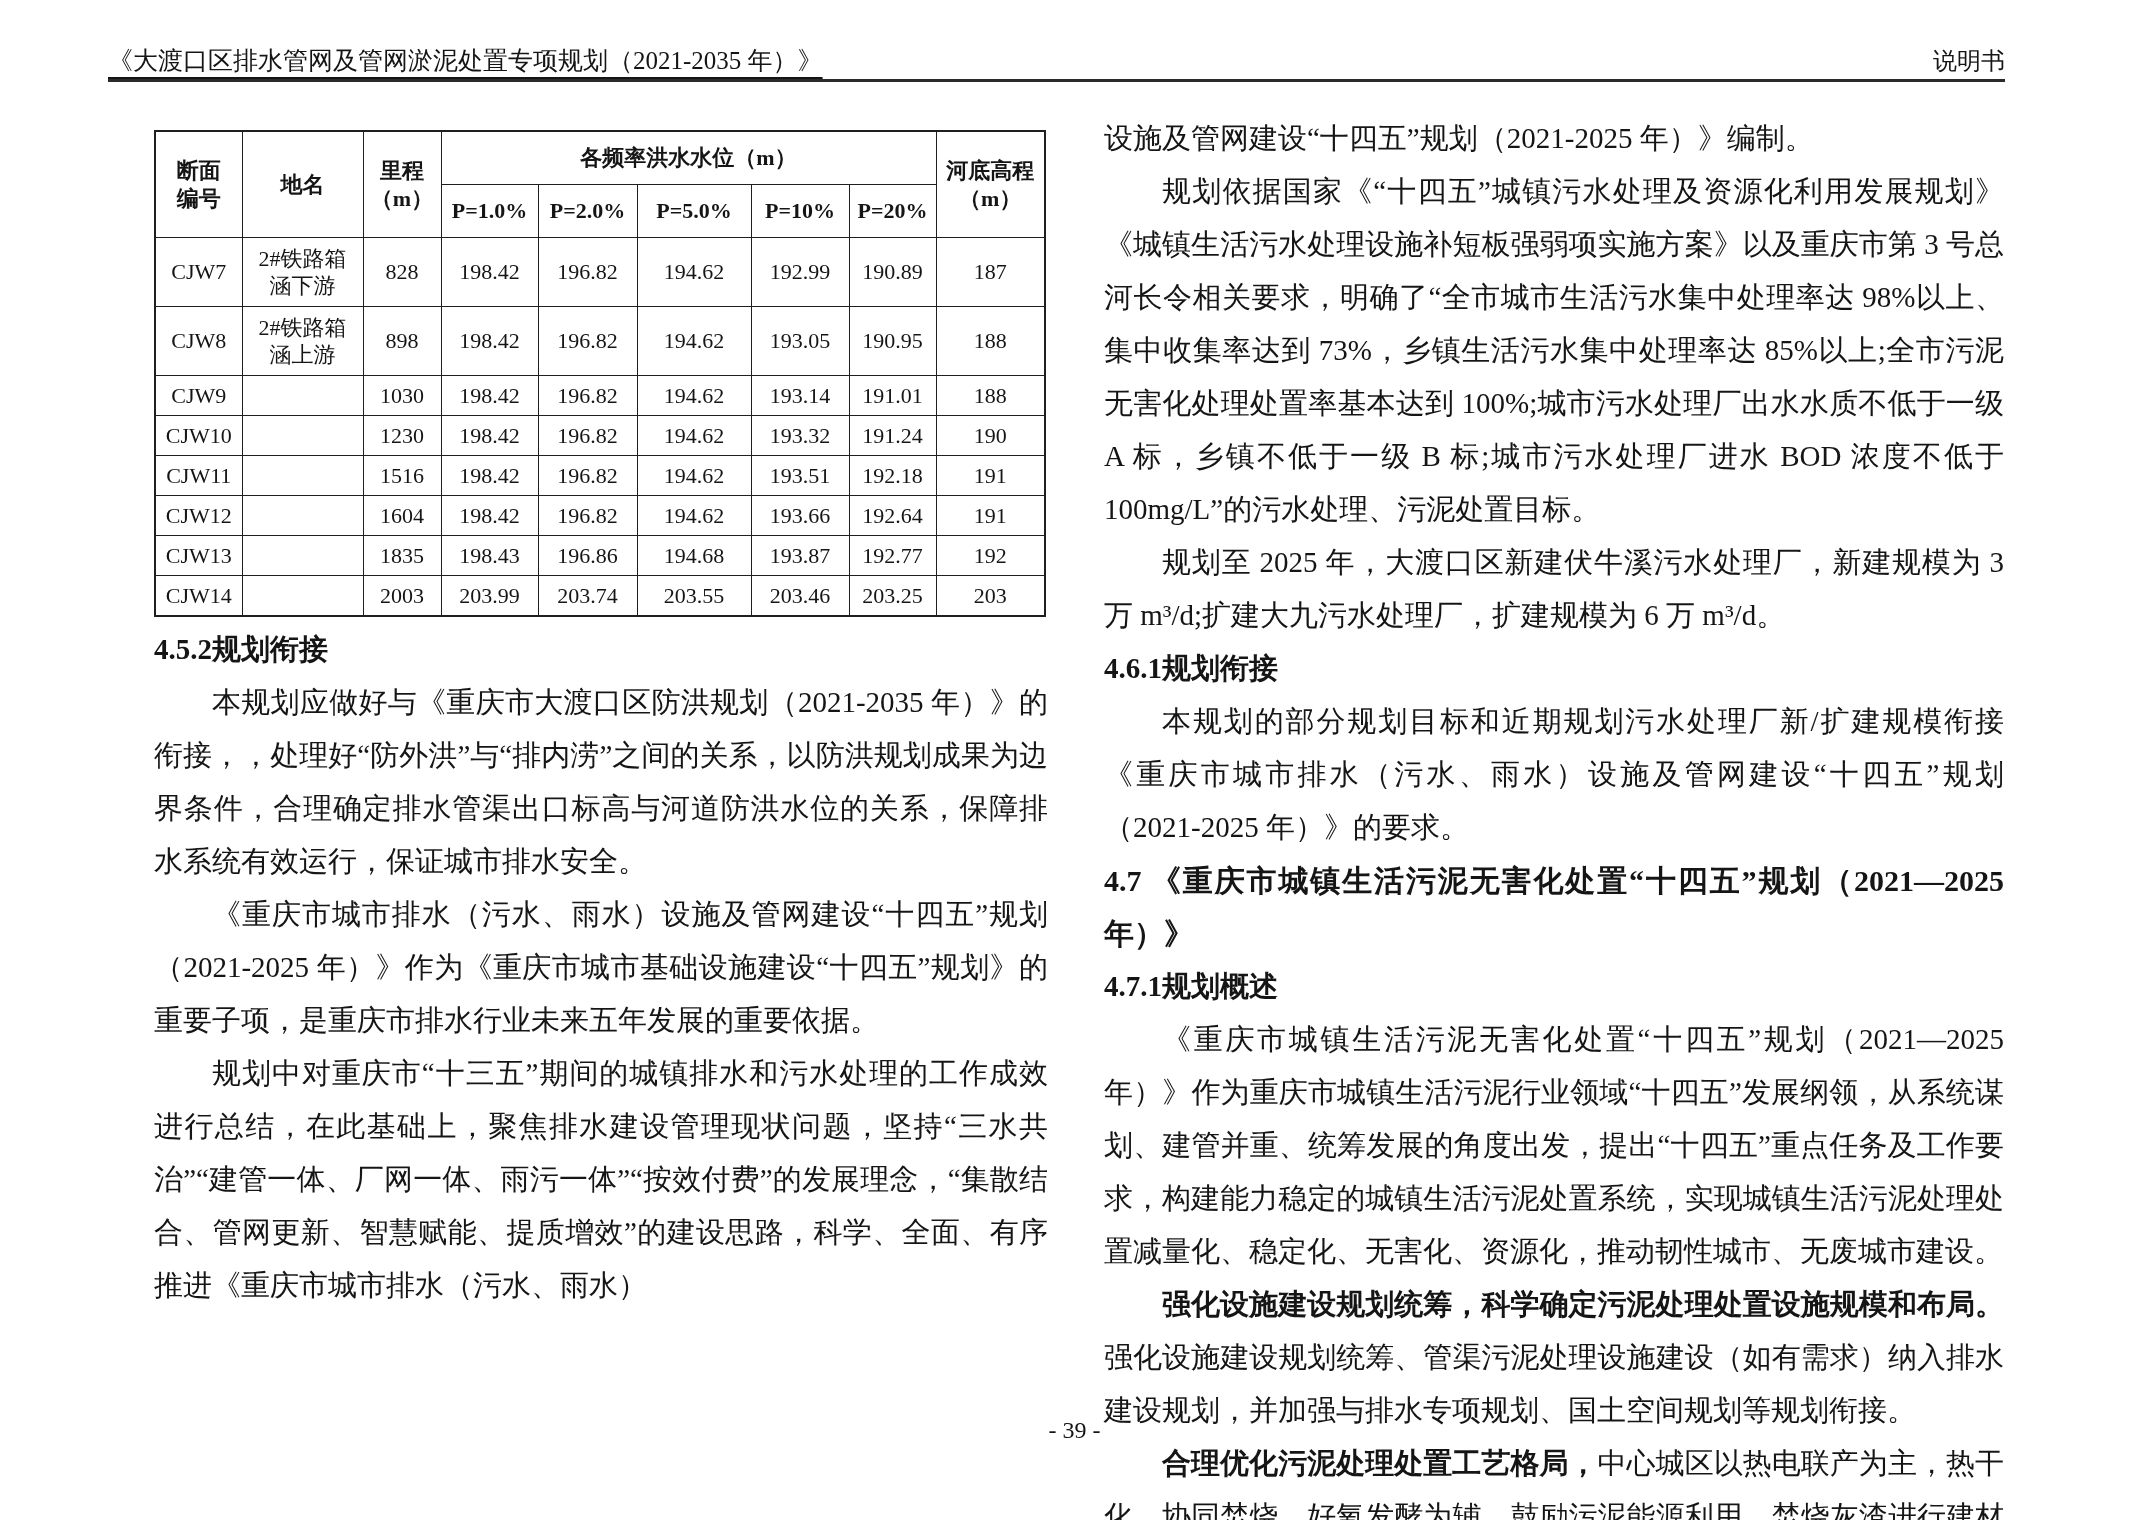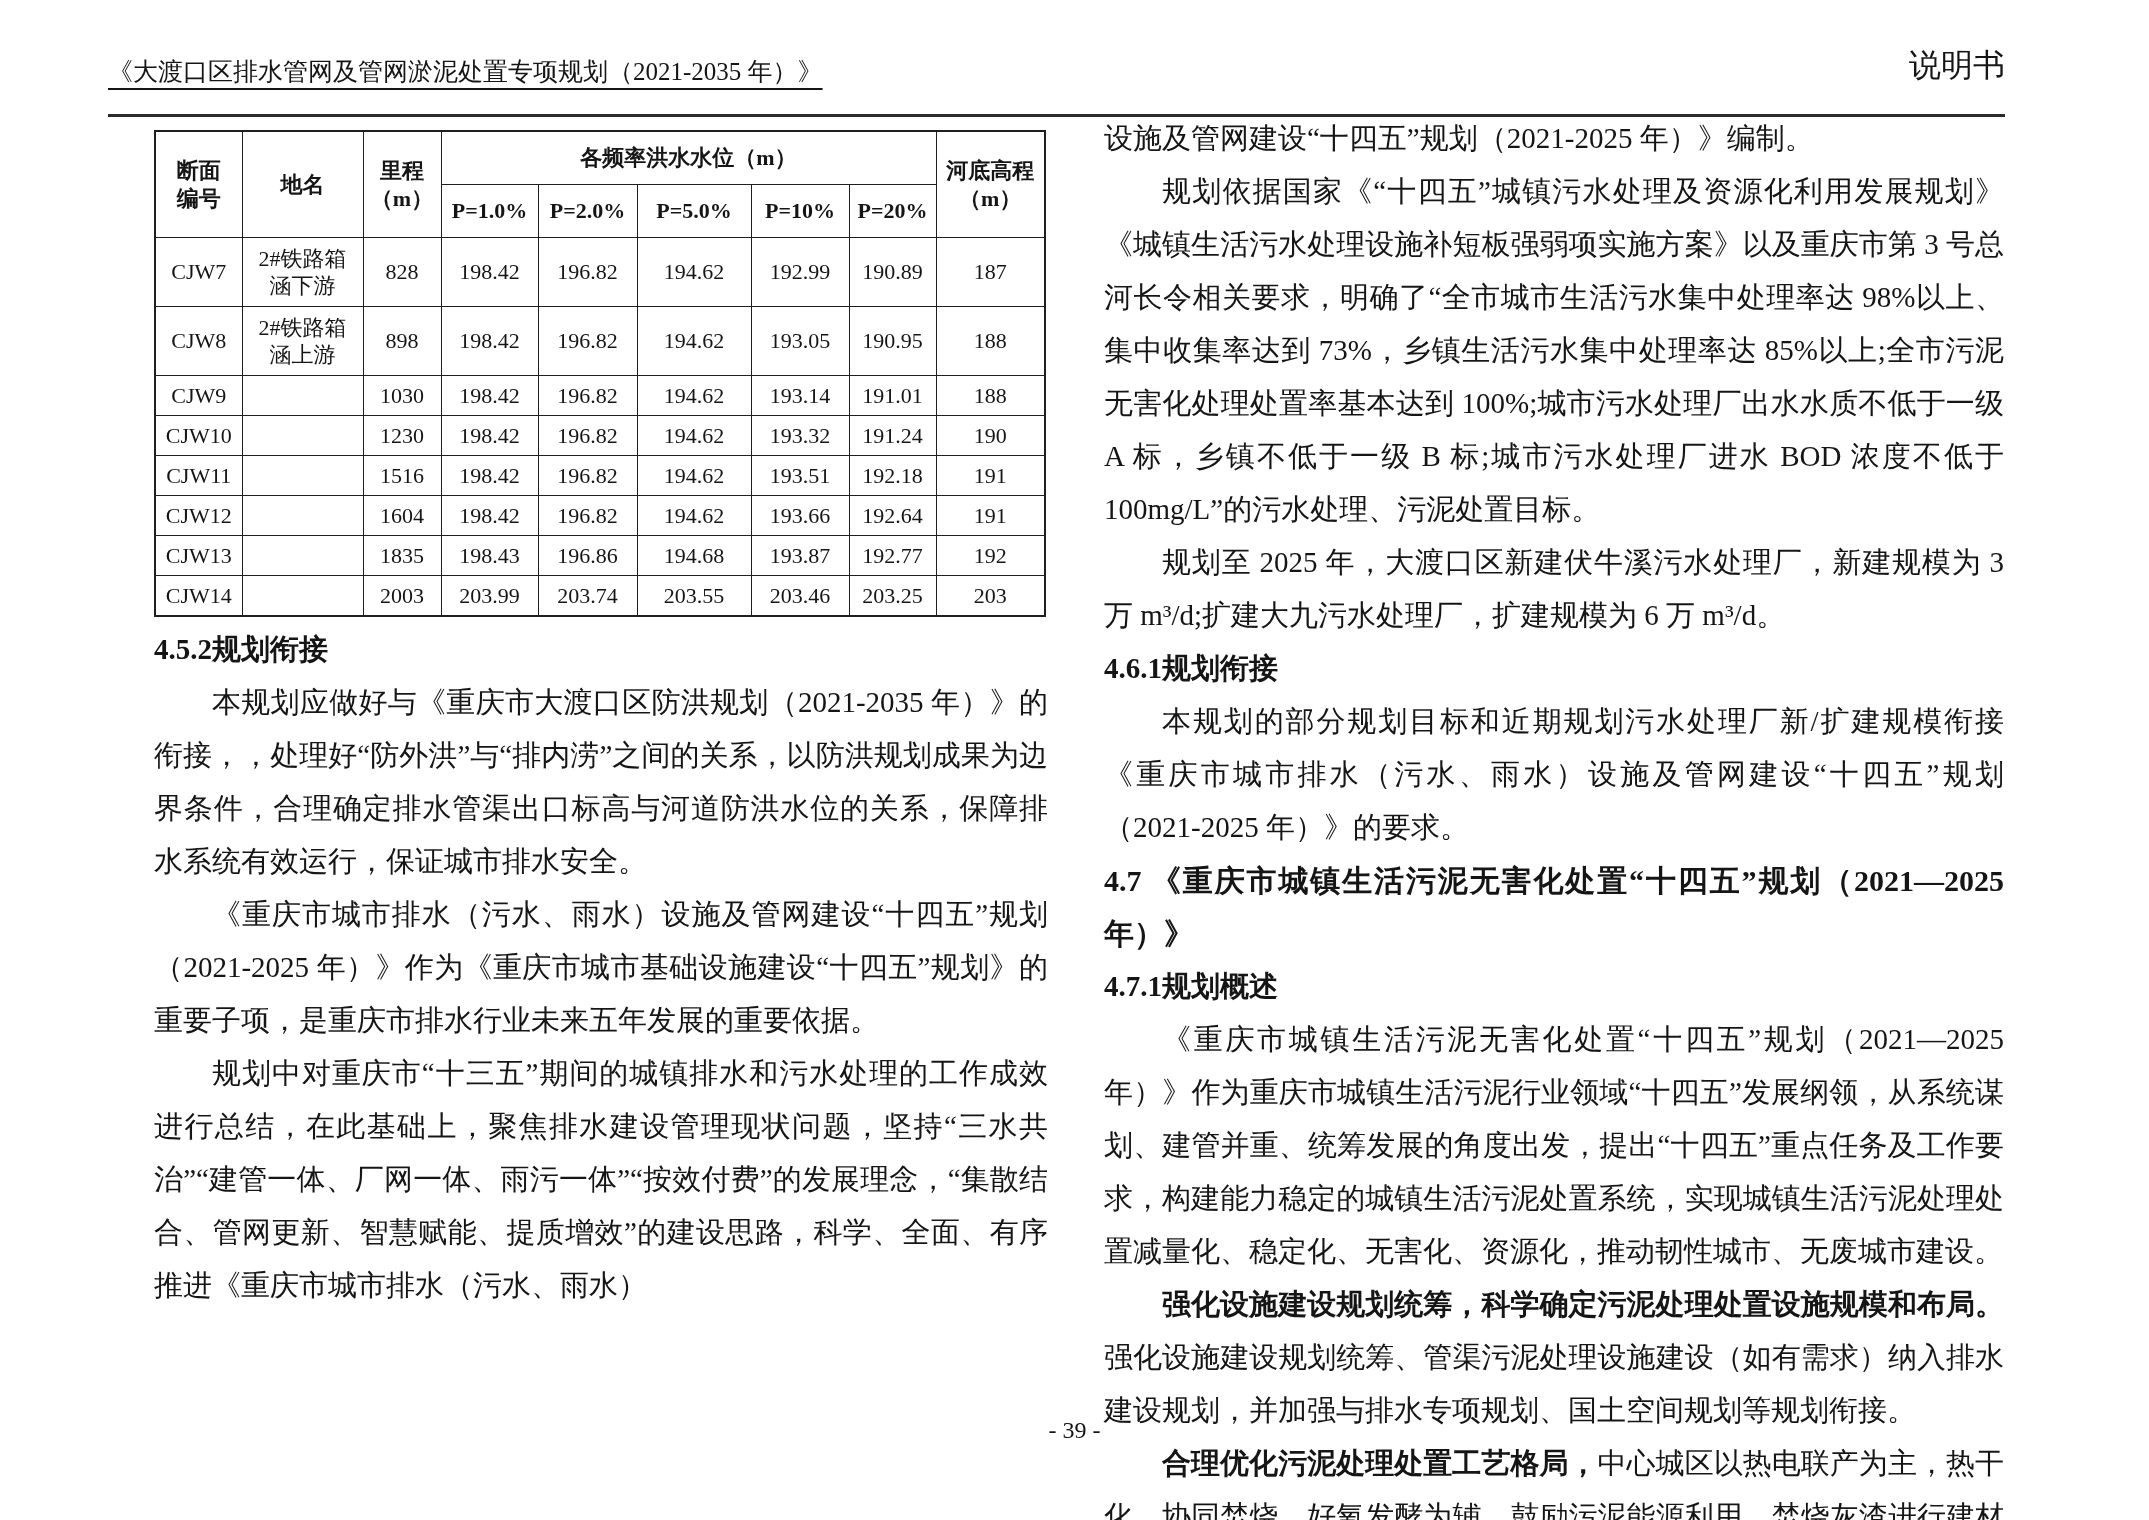--- a/index.html
+++ b/index.html
@@ -4,29 +4,29 @@
 <style>
   html,body{margin:0;padding:0;}
   body{
     width:2149px;height:1520px;position:relative;background:#ffffff;
     font-family:"Liberation Serif","DejaVu Serif",serif;color:#151515;
     overflow:hidden;
   }
   .page-header{
     position:absolute;left:108px;top:44px;width:1897px;
     display:flex;justify-content:space-between;align-items:flex-end;
-    border-bottom:3px solid #2b2b2b;padding-bottom:26px;
+    border-bottom:3px solid #2b2b2b;padding-bottom:2px;
   }
   .header-title{
     font-size:25px;
     text-decoration:underline;
     text-decoration-thickness:2px;
     text-underline-offset:8px;
   }
-  .header-doc{font-size:32px;}
+  .header-doc{font-size:24px;}
 
   .col{position:absolute;font-size:29px;line-height:53px;text-align:justify;}
   .col-left{left:154px;top:130px;width:894px;}
   .col-right{left:1104px;top:112px;width:900px;}
 
   table.flood{
     border-collapse:collapse;table-layout:fixed;width:890px;
     border:2px solid #1f1f1f;font-size:22px;line-height:1.25;
   }
   .flood th,.flood td{

